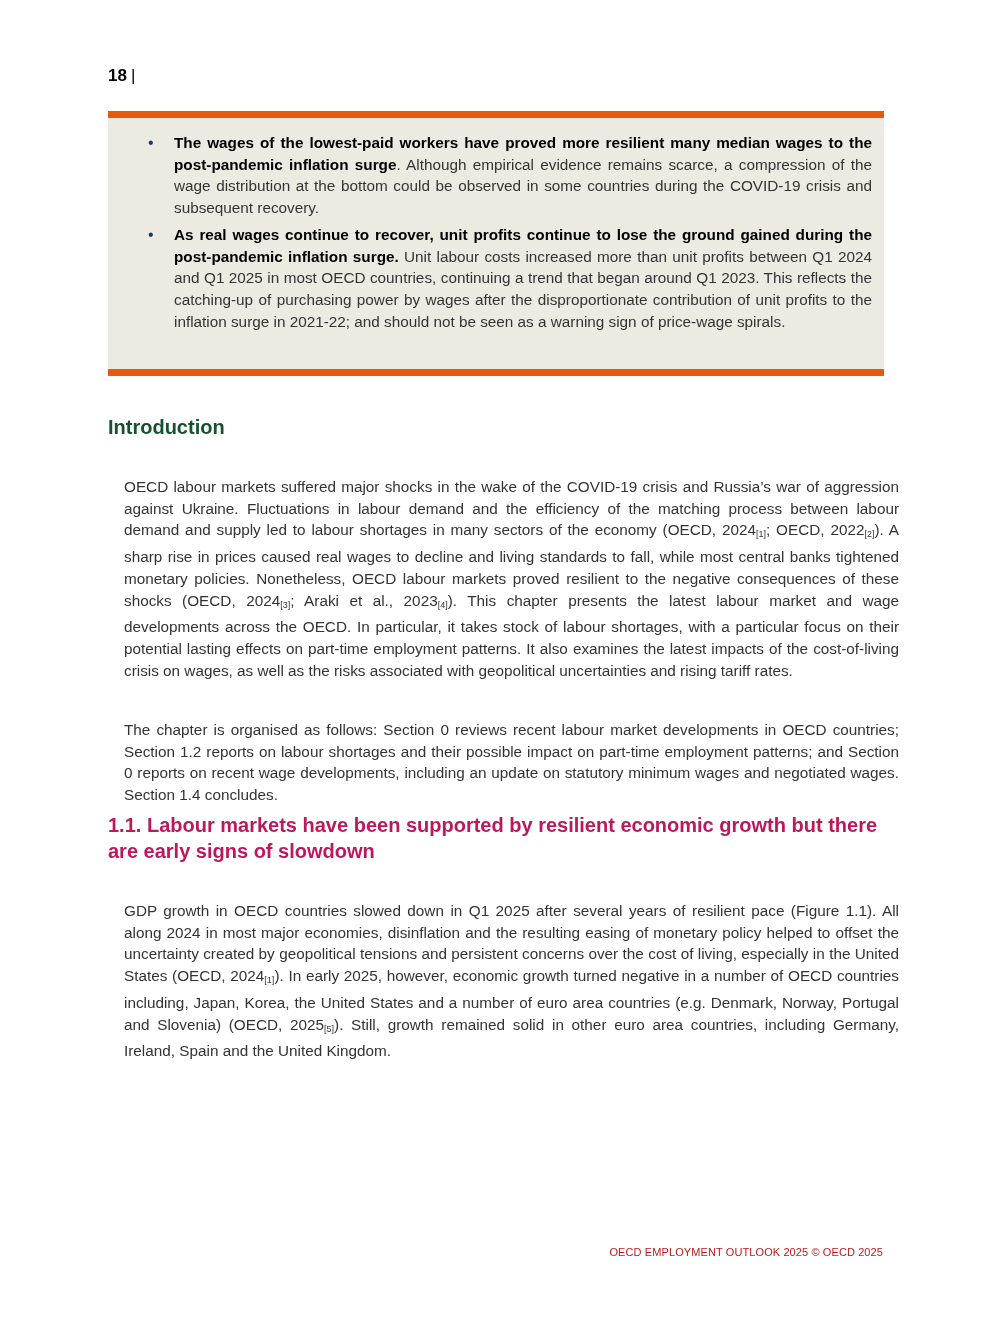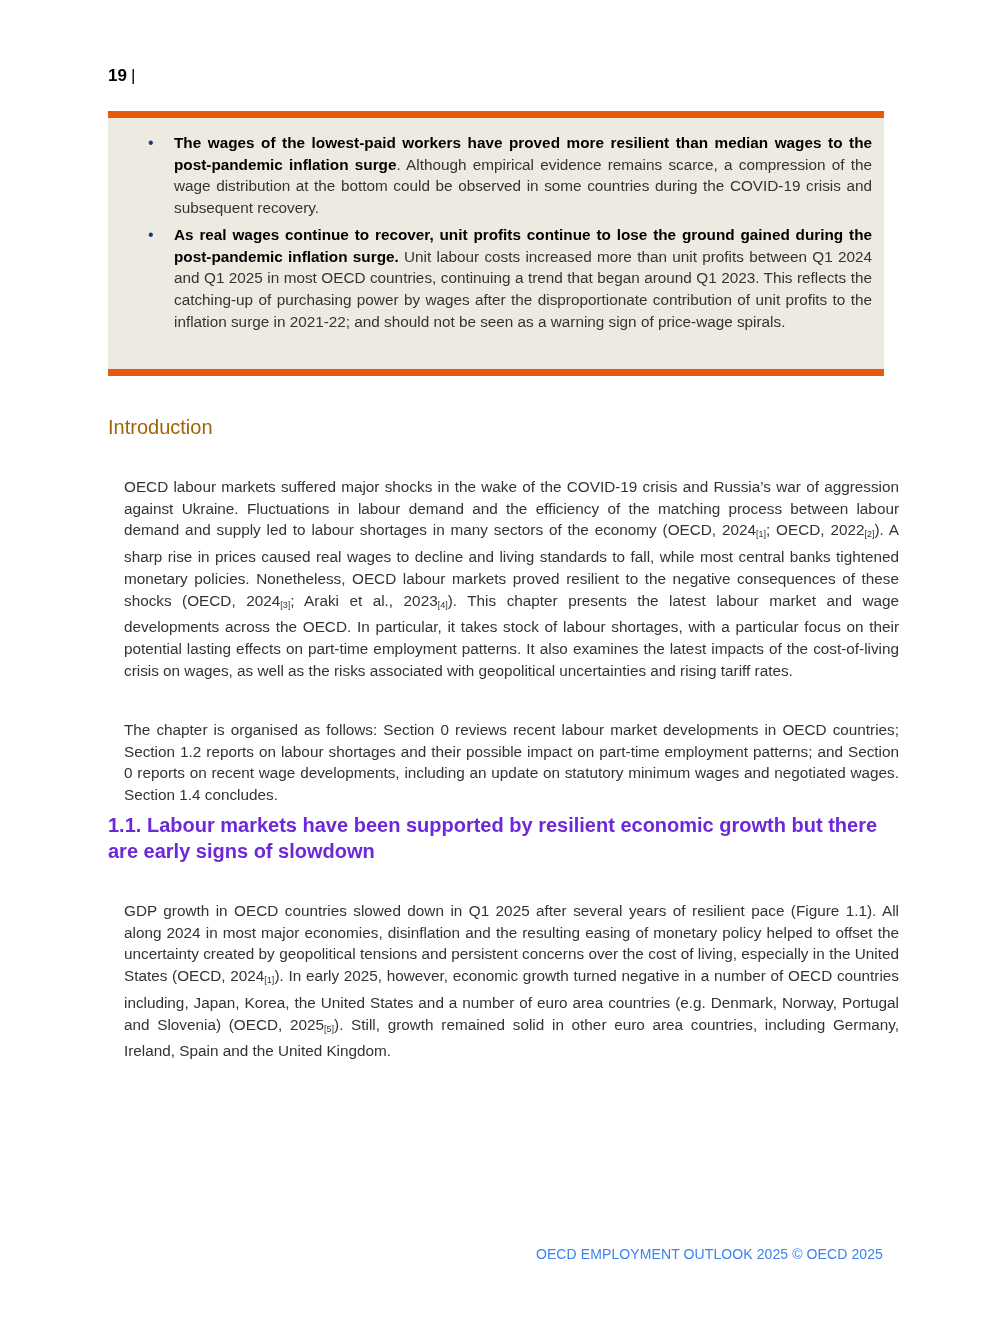--- a/index.html
+++ b/index.html
@@ -27,48 +27,48 @@
     position: relative; font-size: 15.3px; line-height: 21.7px; text-align: justify;
     color: #333;
     margin-bottom: 5px;
   }
   .summary-box li b { color: #000; }
   .bullet {
     position: absolute; left: -26px; top: 0; color: #1a3a6b; font-size: 16px;
   }
   .h-intro {
     position: absolute; left: 108px; top: 414px; margin: 0;
-    font-size: 20px; font-weight: normal; color: #a16207; line-height: 26px;
+    font-size: 20px; font-weight: bold; color: #14532d; line-height: 26px;
   }
   .para {
     position: absolute; left: 108px; width: 775px; margin: 16px;
     font-size: 15.3px; line-height: 21.7px; text-align: justify; color: #333;
   }
   .para sub { font-size: 9px; vertical-align: -2px; }
   .h-section {
     position: absolute; left: 108px; top: 812px; width: 775px; margin: 0;
-    font-size: 20px; font-weight: bold; color: #6d28d9; line-height: 26px;
+    font-size: 20px; font-weight: bold; color: #be185d; line-height: 26px;
   }
   .footer {
     position: absolute; right: 109px; top: 1246px;
-    font-size: 14px; color: #3b82f6; letter-spacing: 0.1px;
+    font-size: 11px; color: #b91c1c; letter-spacing: 0.1px;
   }
 </style>
 </head>
 <body>
 
 <div class="page-header">
-  <span>19</span><span class="sep">|</span>
+  <span>18</span><span class="sep">|</span>
 </div>
 
 <div class="summary-box">
   <ul>
     <li>
       <span class="bullet">•</span>
-      <b>The wages of the lowest-paid workers have proved more resilient than median wages to the post-pandemic inflation surge</b><span>. Although empirical evidence remains scarce, a compression of the wage distribution at the bottom could be observed in some countries during the COVID-19 crisis and subsequent recovery.</span>
+      <b>The wages of the lowest-paid workers have proved more resilient many median wages to the post-pandemic inflation surge</b><span>. Although empirical evidence remains scarce, a compression of the wage distribution at the bottom could be observed in some countries during the COVID-19 crisis and subsequent recovery.</span>
     </li>
     <li>
       <span class="bullet">•</span>
       <b>As real wages continue to recover, unit profits continue to lose the ground gained during the post-pandemic inflation surge.</b><span> Unit labour costs increased more than unit profits between Q1 2024 and Q1 2025 in most OECD countries, continuing a trend that began around Q1 2023. This reflects the catching-up of purchasing power by wages after the disproportionate contribution of unit profits to the inflation surge in 2021-22; and should not be seen as a warning sign of price-wage spirals.</span>
     </li>
   </ul>
 </div>
 
 <h2 class="h-intro">Introduction</h2>
 

